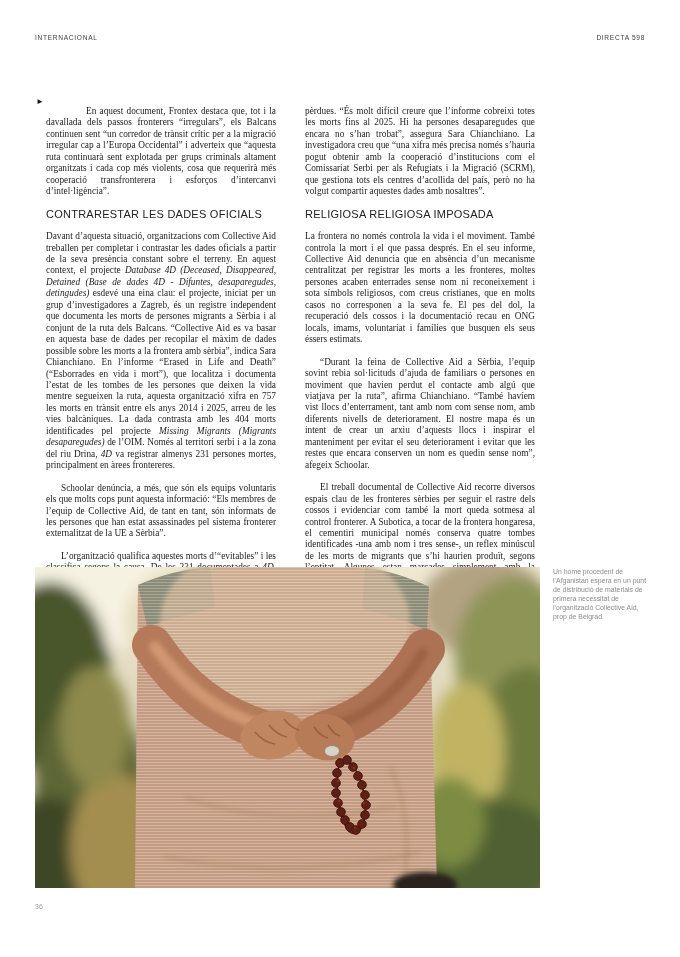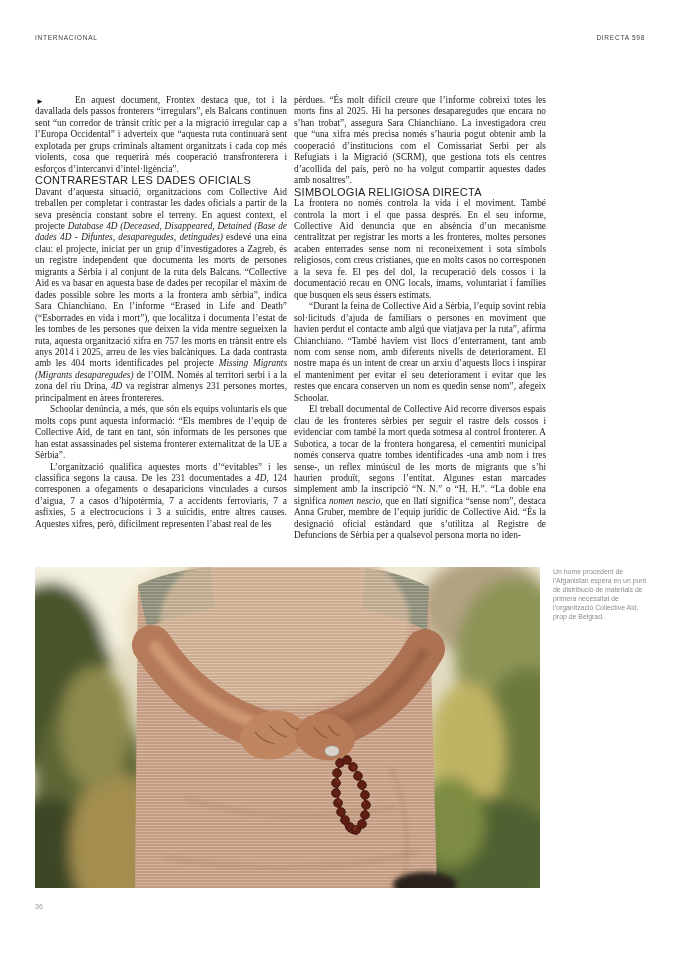--- a/index.html
+++ b/index.html
@@ -15,21 +15,21 @@
     font-size:6.6px;letter-spacing:0.7px;color:#3d3d3d;
   }
   .columns{
     position:absolute;top:95px;left:35px;width:511px;
     display:flex;gap:7px;
   }
   .col{
     width:252px;font-size:9.3px;line-height:11.45px;
     text-align:justify;color:#1c1c1c;position:relative;
   }
-  .col p{margin:0;}
+  .col p{margin:11px;}
   .lead{text-indent:40px;}
   .lead-arrow{
     position:absolute;left:1px;top:0.5px;font-size:8px;color:#111;
     text-indent:0;
   }
   .indent{text-indent:15px;}
   .subhead{
     font-family:"Liberation Sans", sans-serif;
     font-size:11px;letter-spacing:0.25px;color:#222;
     margin-top:11px;text-align:left;font-weight:normal;
@@ -67,21 +67,21 @@
       <span class="lead-arrow">►</span>
       <p class="lead">En aquest document, Frontex destaca que, tot i la davallada dels passos fronterers “irregulars”, els Balcans continuen sent “un corredor de trànsit crític per a la migració irregular cap a l’Europa Occidental” i adverteix que “aquesta ruta continuarà sent explotada per grups criminals altament organitzats i cada cop més violents, cosa que requerirà més cooperació transfronterera i esforços d’intercanvi d’intel·ligència”.</p>
       <p class="subhead">CONTRARESTAR LES DADES OFICIALS</p>
       <p>Davant d’aquesta situació, organitzacions com Collective Aid treballen per completar i contrastar les dades oficials a partir de la seva presència constant sobre el terreny. En aquest context, el projecte <i>Database 4D (Deceased, Disappeared, Detained</i> <i>(Base de dades 4D - Difuntes, desaparegudes, detingudes)</i> esdevé una eina clau: el projecte, iniciat per un grup d’investigadores a Zagreb, és un registre independent que documenta les morts de persones migrants a Sèrbia i al conjunt de la ruta dels Balcans. “Collective Aid es va basar en aquesta base de dades per recopilar el màxim de dades possible sobre les morts a la frontera amb sèrbia”, indica Sara Chianchiano. En l’informe “Erased in Life and Death” (“Esborrades en vida i mort”), que localitza i documenta l’estat de les tombes de les persones que deixen la vida mentre segueixen la ruta, aquesta organització xifra en 757 les morts en trànsit entre els anys 2014 i 2025, arreu de les vies balcàniques. La dada contrasta amb les 404 morts identificades pel projecte <i>Missing Migrants (Migrants desaparegudes)</i> de l’OIM. Només al territori serbi i a la zona del riu Drina, <i>4D</i> va registrar almenys 231 persones mortes, principalment en àrees frontereres.</p>
       <p class="indent">Schoolar denúncia, a més, que són els equips voluntaris els que molts cops punt aquesta informació: “Els membres de l’equip de Collective Aid, de tant en tant, són informats de les persones que han estat assassinades pel sistema fronterer externalitzat de la UE a Sèrbia”.</p>
       <p class="indent">L’organització qualifica aquestes morts d’“evitables” i les classifica segons la causa. De les 231 documentades a <i>4D</i>, 124 corresponen a ofegaments o desaparicions vinculades a cursos d’aigua, 7 a casos d’hipotèrmia, 7 a accidents ferroviaris, 7 a asfíxies, 5 a electrocucions i 3 a suïcidis, entre altres causes. Aquestes xifres, però, difícilment representen l’abast real de les</p>
     </div>
 
     <div class="col">
       <p>pèrdues. “És molt difícil creure que l’informe cobreixi totes les morts fins al 2025. Hi ha persones desaparegudes que encara no s’han trobat”, assegura Sara Chianchiano. La investigadora creu que “una xifra més precisa només s’hauria pogut obtenir amb la cooperació d’institucions com el Comissariat Serbi per als Refugiats i la Migració (SCRM), que gestiona tots els centres d’acollida del país, però no ha volgut compartir aquestes dades amb nosaltres”.</p>
-      <p class="subhead">SIMBOLOGIA RELIGIOSA DIRECTA</p>
+      <p class="subhead">RELIGIOSA RELIGIOSA IMPOSADA</p>
       <p>La frontera no només controla la vida i el moviment. També controla la mort i el que passa després. En el seu informe, Collective Aid denuncia que en absència d’un mecanisme centralitzat per registrar les morts a les fronteres, moltes persones acaben enterrades sense nom ni reconeixement i sota símbols religiosos, com creus cristianes, que en molts casos no corresponen a la seva fe. El pes del dol, la recuperació dels cossos i la documentació recau en ONG locals, imams, voluntariat i famílies que busquen els seus éssers estimats.</p>
       <p class="indent">“Durant la feina de Collective Aid a Sèrbia, l’equip sovint rebia sol·licituds d’ajuda de familiars o persones en moviment que havien perdut el contacte amb algú que viatjava per la ruta”, afirma Chianchiano. “També havíem vist llocs d’enterrament, tant amb nom com sense nom, amb diferents nivells de deteriorament. El nostre mapa és un intent de crear un arxiu d’aquests llocs i inspirar el manteniment per evitar el seu deteriorament i evitar que les restes que encara conserven un nom es quedin sense nom”, afegeix Schoolar.</p>
       <p class="indent">El treball documental de Collective Aid recorre diversos espais clau de les fronteres sèrbies per seguir el rastre dels cossos i evidenciar com també la mort queda sotmesa al control fronterer. A Subotica, a tocar de la frontera hongaresa, el cementiri municipal només conserva quatre tombes identificades -una amb nom i tres sense-, un reflex minúscul de les morts de migrants que s’hi haurien produït, segons l’entitat. Algunes estan marcades simplement amb la inscripció “N. N.” o “H. H.”. “La doble ena significa <i>nomen nescio</i>, que en llatí significa “sense nom”, destaca Anna Gruber, membre de l’equip jurídic de Collective Aid. “És la designació oficial estàndard que s’utilitza al Registre de Defuncions de Sèrbia per a qualsevol persona morta no iden-</p>
     </div>
 
   </div>
 
   <div class="photo">
     <svg viewBox="0 0 505 321" preserveAspectRatio="none">
       <defs>

